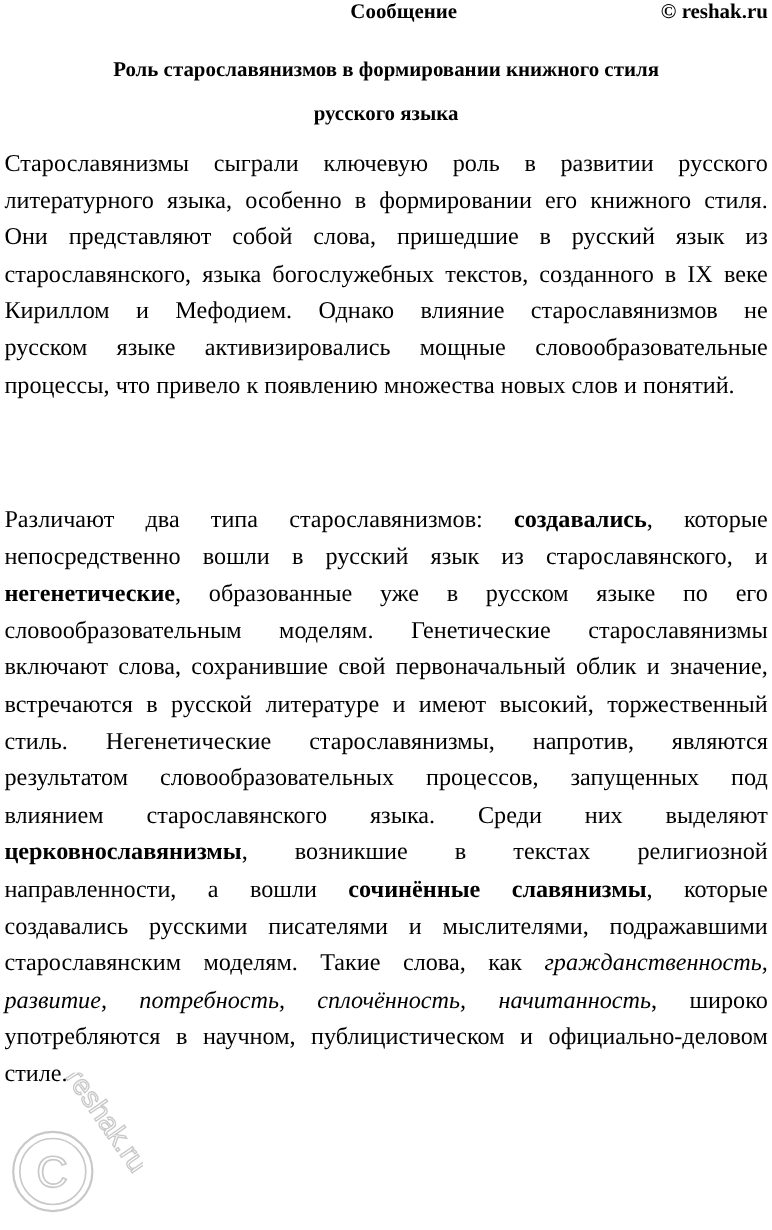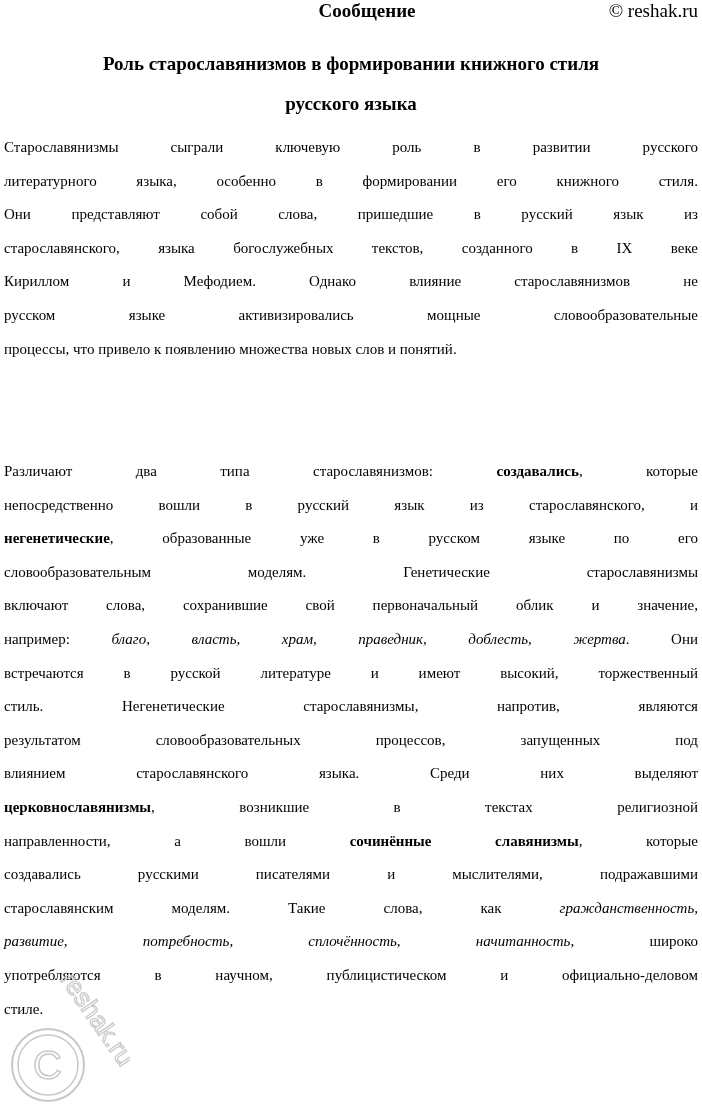--- a/index.html
+++ b/index.html
@@ -25,36 +25,37 @@
       font-size: 19px;
       line-height: 22px;
       padding-left: 16px;
     }
     .header-copyright {
       position: absolute;
       top: 0;
       right: 4px;
       font-size: 19px;
       line-height: 22px;
+      font-weight: bold;
     }
     .doc-title {
       position: absolute;
       top: 44px;
       left: 0;
       width: 702px;
       text-align: center;
       font-weight: bold;
       font-size: 19px;
       line-height: 40px;
     }
     .body {
       position: absolute;
       left: 4px;
       width: 694px;
-      font-size: 15px;
+      font-size: 22px;
       line-height: 33.6px;
       text-align: justify;
       text-align-last: justify;
     }
     .para1 { top: 131px; }
     .para2 { top: 455px; }
     .line { display: block; height: 33.6px; white-space: nowrap; text-align-last: justify; }
     .line.last { text-align-last: left; }
     .b { font-weight: bold; }
     .i { font-style: italic; }
@@ -87,21 +88,20 @@
   <span class="line">русском языке активизировались мощные словообразовательные</span>
   <span class="line last">процессы, что привело к появлению множества новых слов и понятий.</span>
 </div>
 
 <div class="body para2">
   <span class="line"><span>Различают два типа старославянизмов: </span><span class="b">создавались</span><span>, которые</span></span>
   <span class="line">непосредственно вошли в русский язык из старославянского, и</span>
   <span class="line"><span class="b">негенетические</span><span>, образованные уже в русском языке по его</span></span>
   <span class="line">словообразовательным моделям. Генетические старославянизмы</span>
   <span class="line">включают слова, сохранившие свой первоначальный облик и значение,</span>
-  <span class="line"><span>например: </span><span class="i">благо, власть, храм, праведник, доблесть, жертва</span><span>. Они</span></span>
   <span class="line">встречаются в русской литературе и имеют высокий, торжественный</span>
   <span class="line">стиль. Негенетические старославянизмы, напротив, являются</span>
   <span class="line">результатом словообразовательных процессов, запущенных под</span>
   <span class="line">влиянием старославянского языка. Среди них выделяют</span>
   <span class="line"><span class="b">церковнославянизмы</span><span>, возникшие в текстах религиозной</span></span>
   <span class="line"><span>направленности, а вошли </span><span class="b">сочинённые славянизмы</span><span>, которые</span></span>
   <span class="line">создавались русскими писателями и мыслителями, подражавшими</span>
   <span class="line"><span>старославянским моделям. Такие слова, как </span><span class="i">гражданственность,</span></span>
   <span class="line"><span class="i">развитие, потребность, сплочённость, начитанность</span><span>, широко</span></span>
   <span class="line">употребляются в научном, публицистическом и официально-деловом</span>

